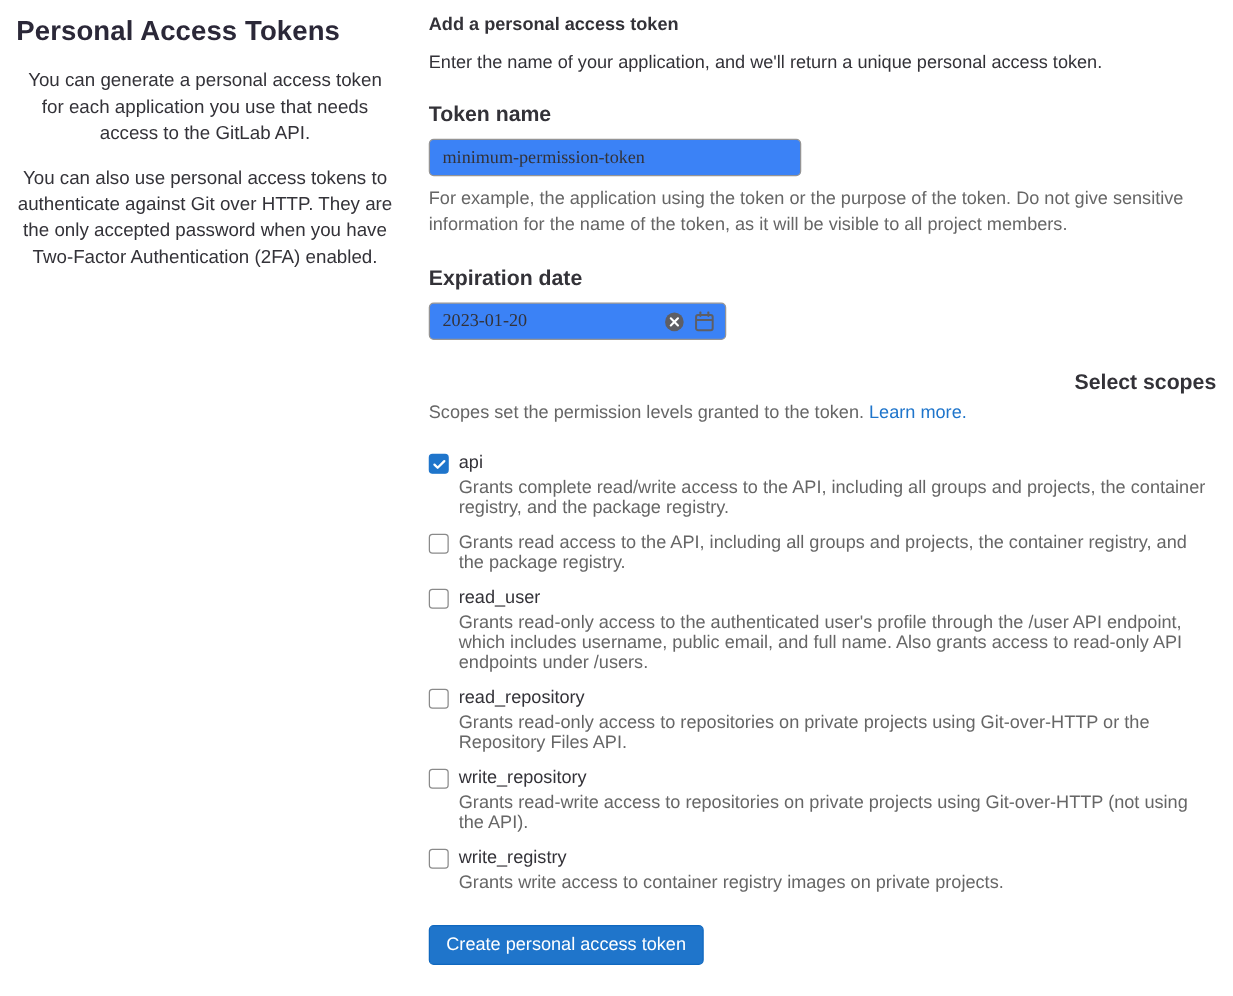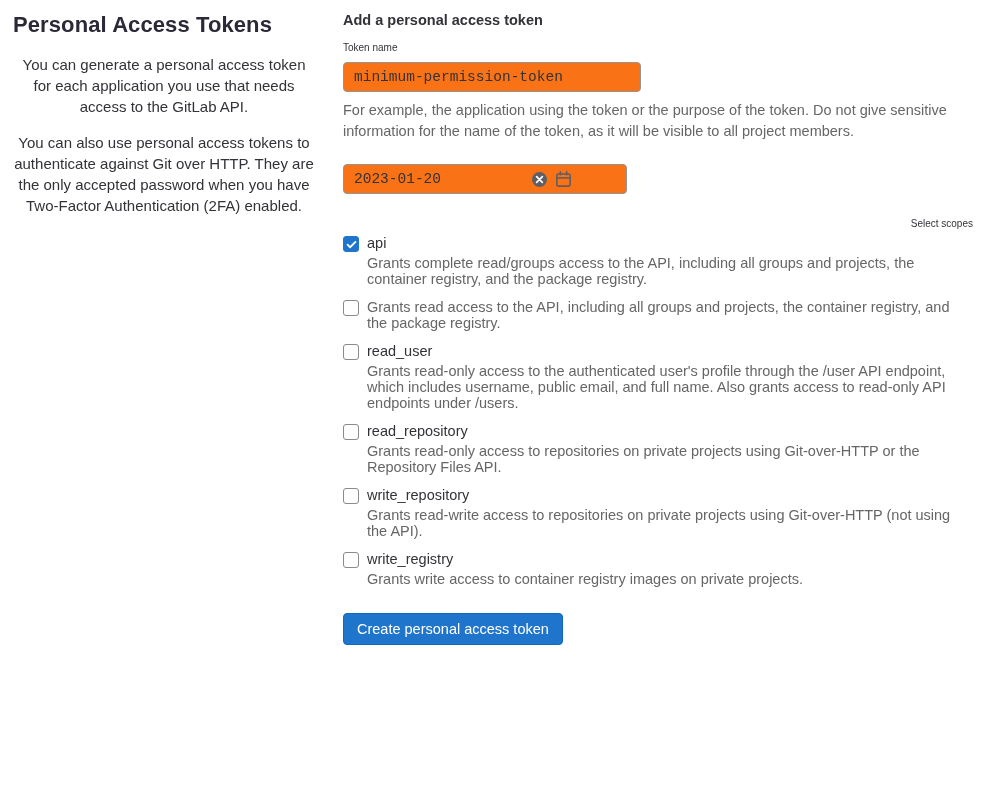--- a/index.html
+++ b/index.html
@@ -41,50 +41,50 @@
   .section-title {
     font-size: 14.5px;
     font-weight: 700;
     margin: 0 0 14px 0;
   }
   .section-desc {
     font-size: 14.5px;
     margin: 0 0 24px 0;
   }
   .form-label {
-    font-size: 10px;
-    font-weight: 400;
+    font-size: 17px;
+    font-weight: 700;
     margin: 0 0 9px 0;
     display: block;
   }
   .text-input {
     height: 30px;
     border: 1px solid #959494;
     border-radius: 4px;
-    font-family: Liberation Mono, monospace;
+    font-family: Liberation Serif, serif;
     font-size: 14.5px;
     color: #333238;
     padding: 0 10px;
     outline: none;
-    background: #f97316;
+    background: #3b82f6;
   }
   .token-input { width: 298px; display: block; }
   .input-help {
     color: #666666;
     font-size: 14.5px;
     line-height: 21px;
     margin: 8px 0 22px 0;
     max-width: 622px;
   }
   .date-wrap {
     position: relative;
     width: 238px;
     margin-bottom: 24px;
   }
-  .date-input { width: 284px; padding-right: 42px; display: block; }
+  .date-input { width: 238px; padding-right: 42px; display: block; }
   .date-icons {
     position: absolute;
     right: 9px;
     top: 0;
     height: 30px;
     display: flex;
     align-items: center;
     gap: 7px;
   }
   .icon-btn {
@@ -155,25 +155,27 @@
 <div class="page">
 
   <aside class="sidebar">
     <h1 class="sidebar-title">Personal Access Tokens</h1>
     <p>You can generate a personal access token for each application you use that needs access to the GitLab API.</p>
     <p>You can also use personal access tokens to authenticate against Git over HTTP. They are the only accepted password when you have Two-Factor Authentication (2FA) enabled.</p>
   </aside>
 
   <main class="main">
     <h2 class="section-title">Add a personal access token</h2>
+    <p class="section-desc">Enter the name of your application, and we'll return a unique personal access token.</p>
 
     <label class="form-label">Token name</label>
     <input class="text-input token-input" type="text" value="minimum-permission-token" style="">
     <p class="input-help">For example, the application using the token or the purpose of the token. Do not give sensitive information for the name of the token, as it will be visible to all project members.</p>
 
+    <label class="form-label">Expiration date</label>
     <div class="date-wrap">
       <input class="text-input date-input" type="text" value="2023-01-20" style="">
       <div class="date-icons">
         <button class="icon-btn" title="">
           <svg width="17" height="17" viewBox="0 0 16 16">
             <circle cx="8" cy="8" r="7" fill="#5e5e64"></circle>
             <path d="M5.3 5.3 L10.7 10.7 M10.7 5.3 L5.3 10.7" stroke="#ffffff" stroke-width="1.6" stroke-linecap="round"></path>
           </svg>
         </button>
         <button class="icon-btn" title="">
@@ -181,31 +183,32 @@
             <rect x="1.75" y="2.75" width="12.5" height="11.5" rx="1.5" stroke="#5e5e64" stroke-width="1.5"></rect>
             <line x1="2" y1="6.5" x2="14" y2="6.5" stroke="#5e5e64" stroke-width="1.5"></line>
             <line x1="5" y1="0.75" x2="5" y2="3.5" stroke="#5e5e64" stroke-width="1.5" stroke-linecap="round"></line>
             <line x1="11" y1="0.75" x2="11" y2="3.5" stroke="#5e5e64" stroke-width="1.5" stroke-linecap="round"></line>
           </svg>
         </button>
       </div>
     </div>
 
     <h3 class="form-label scopes-header">Select scopes</h3>
+    <p class="scopes-help"><span>Scopes set the permission levels granted to the token.</span> <a class="link">Learn more.</a></p>
 
     <div id="scopes-list">
   <div class="scope-item">
     <span class="checkbox checked">
       <svg width="11" height="11" viewBox="0 0 12 12">
         <path d="M1.7 6.2 L4.5 9 L10.3 3.2" stroke="#ffffff" stroke-width="2" fill="none" stroke-linecap="round" stroke-linejoin="round"></path>
       </svg>
     </span>
     <div class="scope-text">
       <div class="scope-name">api</div>
-      <div class="scope-desc">Grants complete read/groups access to the API, including all groups and projects, the container registry, and the package registry.</div>
+      <div class="scope-desc">Grants complete read/write access to the API, including all groups and projects, the container registry, and the package registry.</div>
     </div>
   </div>
 
   <div class="scope-item">
     <span class="checkbox">
       
     </span>
     <div class="scope-text">
       <div class="scope-desc">Grants read access to the API, including all groups and projects, the container registry, and the package registry.</div>
     </div>

